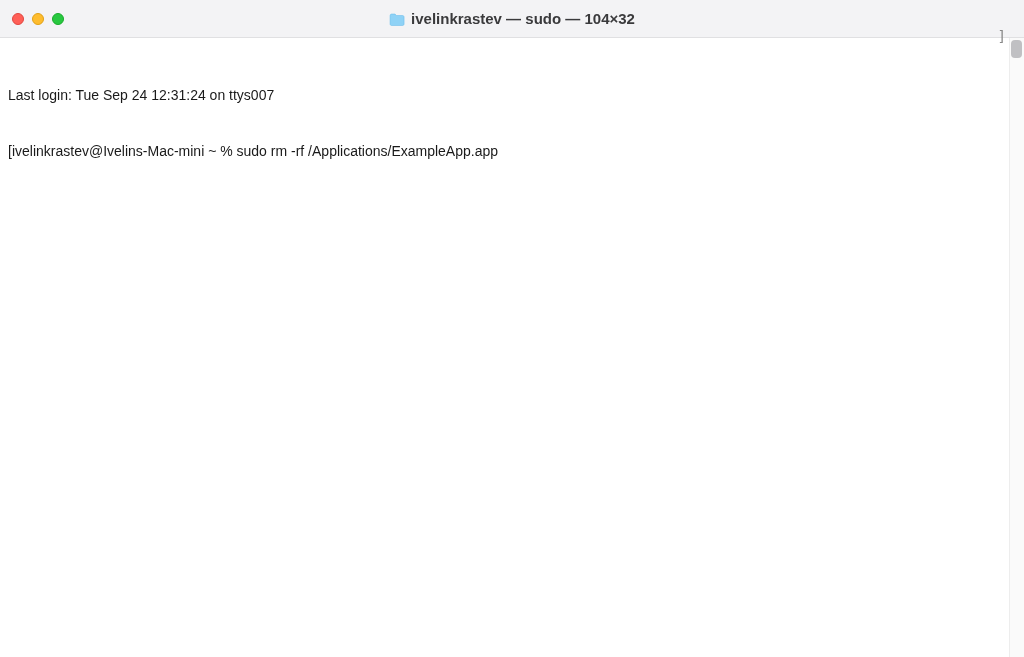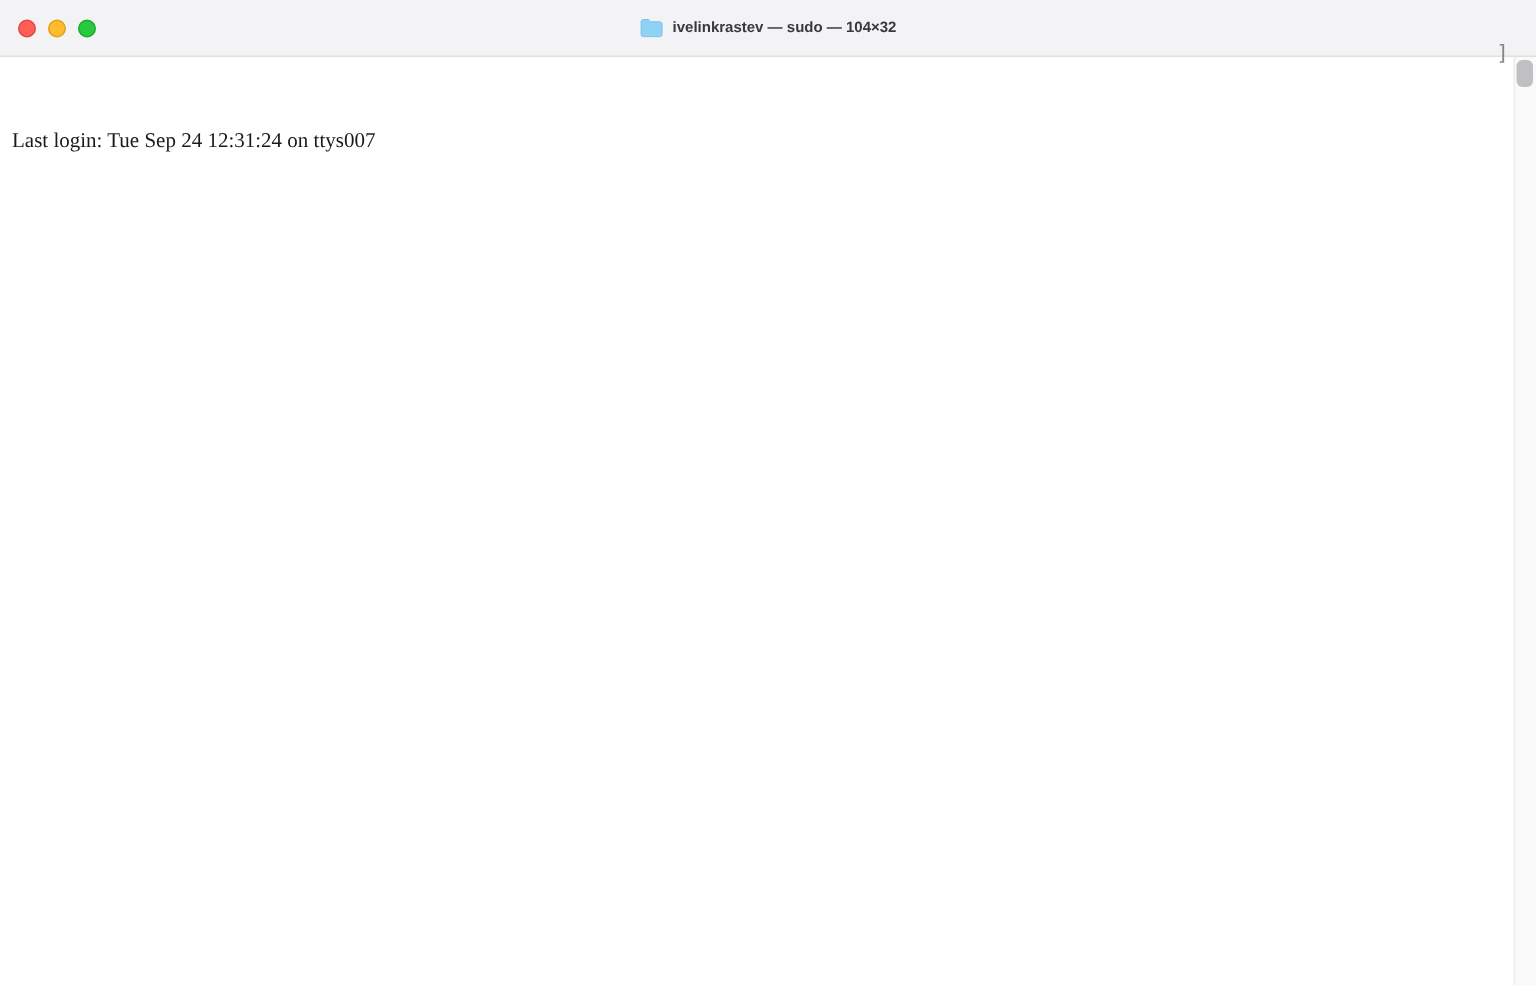--- a/index.html
+++ b/index.html
@@ -54,34 +54,34 @@
       border: 0.5px solid #1aab2b;
     }
     
     .title-center {
       position: absolute;
       left: 50%;
       transform: translateX(-50%);
       display: flex;
       align-items: center;
       gap: 6px;
-      font-size: 10px;
+      font-size: 15px;
       font-weight: 600;
       color: #3a3a3c;
     }
     
     .folder-icon {
       width: 16px;
       height: 13px;
       display: inline-block;
     }
     
     .terminal-content {
       padding: 10px 8px;
-      font-family: Liberation Serif, serif;
+      font-family: Liberation Sans, sans-serif;
       font-size: 14px;
       line-height: 1.35;
       color: #1a1a1a;
       white-space: pre;
       position: relative;
       height: calc(100% - 38px);
     }
     
     .terminal-line {
       display: block;
@@ -164,19 +164,20 @@
       <svg width="16" height="13" viewBox="0 0 16 13">
         <path d="M1 2.5 C1 1.67 1.67 1 2.5 1 L6 1 L7.2 2.5 L13.5 2.5 C14.33 2.5 15 3.17 15 4 L15 11 C15 11.83 14.33 12.5 13.5 12.5 L2.5 12.5 C1.67 12.5 1 11.83 1 11 Z" fill="#8fd2f6" stroke="#63b8e8" stroke-width="0.5"></path>
       </svg>
     </span>
     <span>ivelinkrastev — sudo — 104×32</span>
   </div>
 </div>
 
 <div class="terminal-content">
   <span class="terminal-line">Last login: Tue Sep 24 12:31:24 on ttys007</span>
+  <span class="terminal-line"><span>[</span><span>ivelinkrastev@Ivelins-Mac-mini ~ % </span><span>sudo rm -rf /Applications/ExampleApp.app</span></span>
 </div>
 
 <span class="bracket-right">]</span>
 
 <div class="scrollbar-track">
   <div class="scrollbar-thumb"></div>
 </div>
 
 </body></html>

